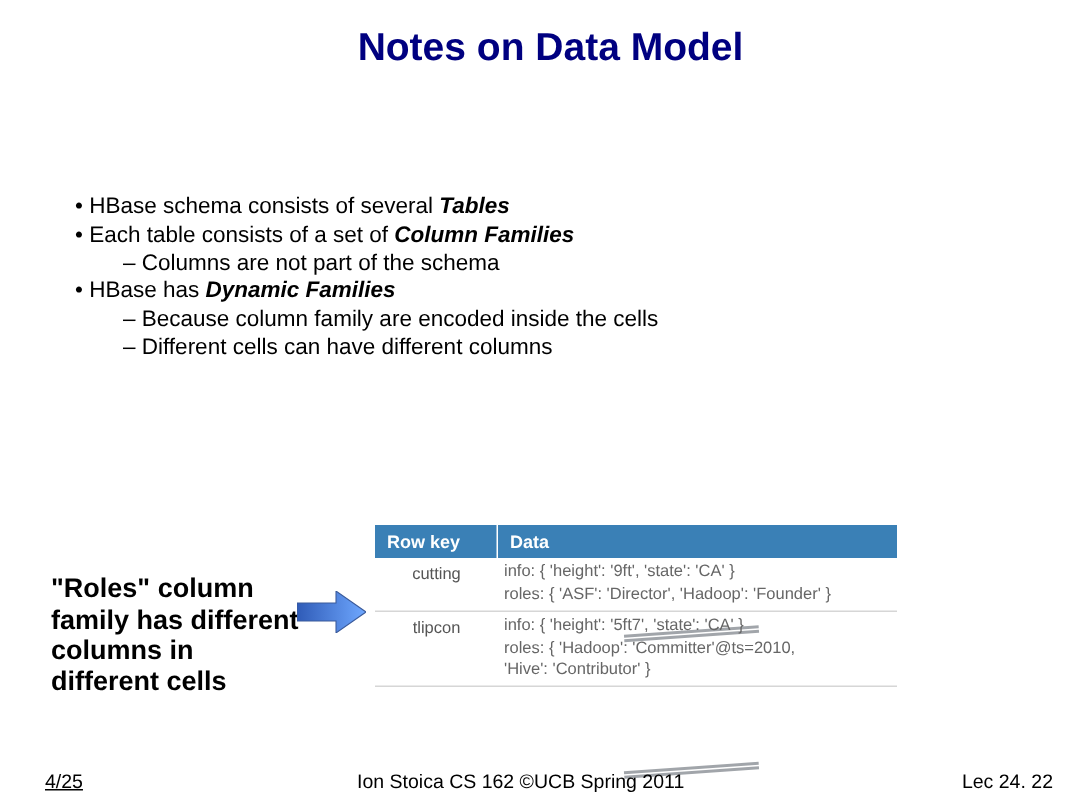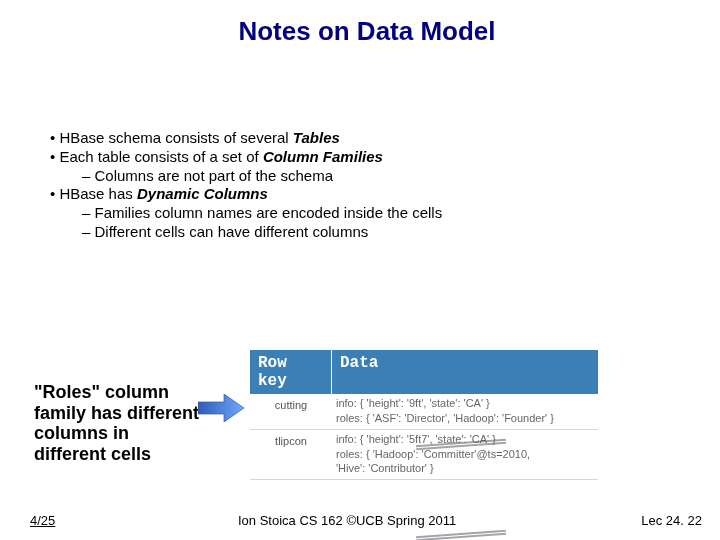--- a/index.html
+++ b/index.html
@@ -34,21 +34,21 @@
     height: 28px;
   }
   .arrow svg { width: 100%; height: 100%; display: block; }
   .tablewrap {
     position: absolute;
     left: 250px;
     top: 0;
     width: 348px;
     height: 155px;
   }
-  .thead { display: flex; background: #3a80b6; color: #fff; font-weight: bold; font-size: 16px; font-family: Liberation Mono, monospace; }
+  .thead { display: flex; background: #3a80b6; color: #fff; font-weight: bold; font-size: 12px; }
   .thead .c1 { width: 82px; padding: 4px 8px; border-right: 1px solid #fff; }
   .thead .c2 { flex: 1; padding: 4px 8px; }
   .trow { display: flex; border-bottom: 1px solid #d6d6d6; font-size: 11px; color: #666; }
   .trow .c1 { width: 82px; padding: 5px 8px; color: #555; text-align: center; }
   .trow .c2 { flex: 1; padding: 2px 4px 3px; line-height: 1.35; position: relative; }
   .dline { white-space: nowrap; }
   .scratch1 {
     position: absolute;
     top: 48px;
     left: 84px;
@@ -93,24 +93,24 @@
       <li class="b1">
         <span>HBase schema consists of several </span><span class="bold-it">Tables</span>
       </li>
       <li class="b1">
         <span>Each table consists of a set of </span><span class="bold-it">Column Families</span>
       </li>
       <li class="b2">
         <span>Columns are not part of the schema</span>
       </li>
       <li class="b1">
-        <span>HBase has </span><span class="bold-it">Dynamic Columns</span>
+        <span>HBase has </span><span class="bold-it">Dynamic Families</span>
       </li>
       <li class="b2">
-        <span>Families column names are encoded inside the cells</span>
+        <span>Because column family are encoded inside the cells</span>
       </li>
       <li class="b2">
         <span>Different cells can have different columns</span>
       </li>
     </ul>
   </div>
 
   <div class="below">
 
     <div class="callout">"Roles" column family has different columns in different cells</div>

